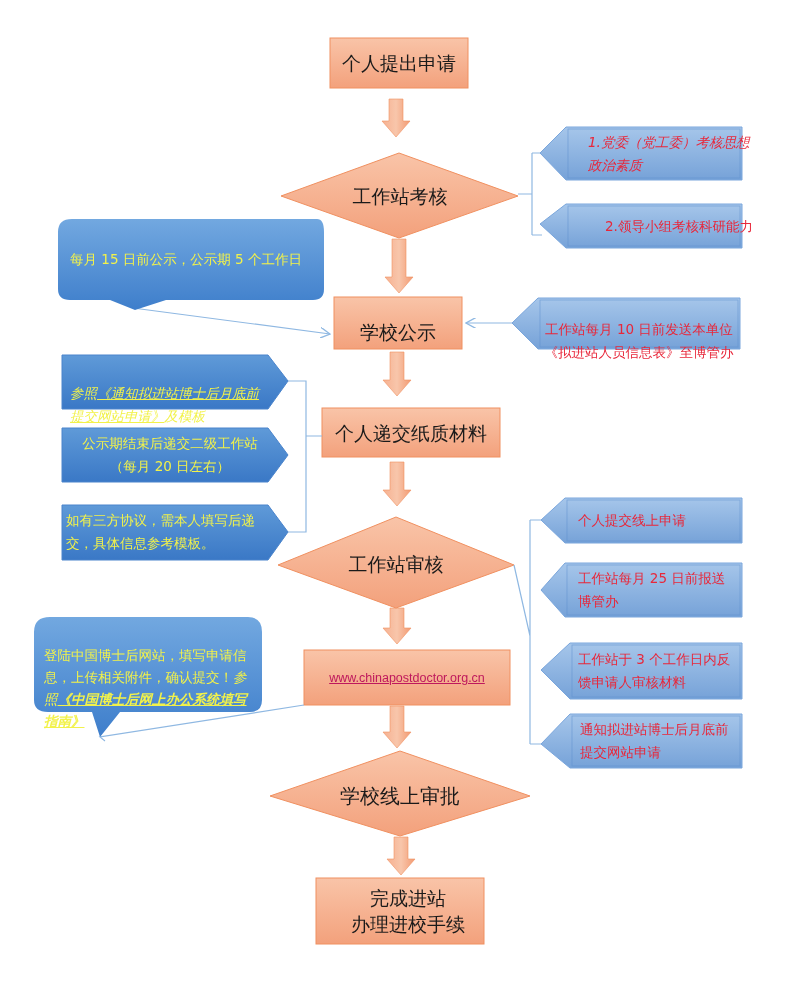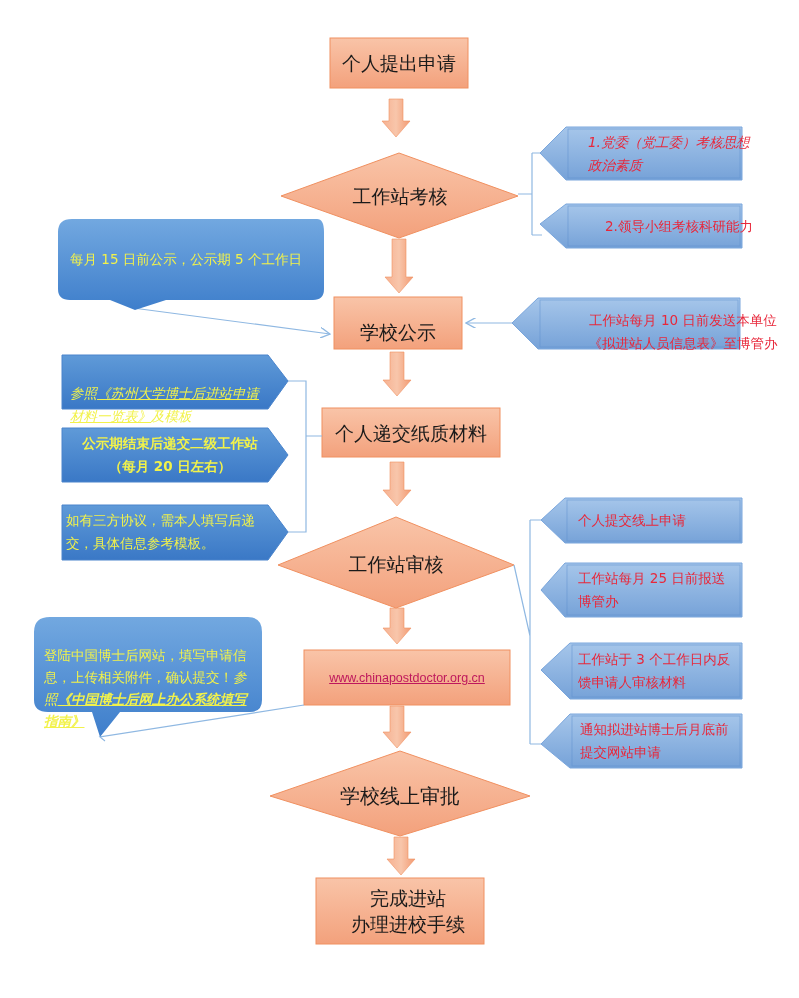--- a/index.html
+++ b/index.html
@@ -115,26 +115,26 @@
 </div>
 <div class="lbl main-lbl small" style="left:300px;top:780px;width:200px;height:32px;">学校线上审批</div>
 <div class="lbl main-lbl" style="left:316px;top:878px;width:168px;height:66px;padding-left:8px;">完成进站
 办理进校手续</div>
 
 <div class="lbl side-red" style="left:588px;top:130px;width:164px;height:47px;font-style:italic;">1.党委（党工委）考核思想政治素质</div>
 <div class="lbl side-red" style="left:576px;top:206px;width:164px;height:40px;white-space:nowrap;margin-left:29px;">2.领导小组考核科研能力</div>
 
 <div class="lbl side-yellow" style="left:70px;top:240px;width:250px;height:38px;white-space:nowrap;">每月 15 日前公示，公示期 5 个工作日</div>
 
-<div class="lbl side-red" style="left:540px;top:308px;width:198px;height:47px;justify-content:center;text-align:center;margin-left:44px;">工作站每月 10 日前发送本单位《拟进站人员信息表》至博管办</div>
+<div class="lbl side-red" style="left:540px;top:317px;width:198px;height:47px;justify-content:center;text-align:center;">工作站每月 10 日前发送本单位《拟进站人员信息表》至博管办</div>
 
 <div class="lbl side-yellow" style="left:70px;top:357px;width:200px;height:50px;display:block;padding-top:2px;">
-  <span class="italic">参照</span><span class="italic ul" style="pointer-events:auto;cursor:pointer;">《苏州大学博士后进站申请材料一览表》</span><span class="italic">及模板</span>
+  <span class="italic">参照</span><span class="italic ul" style="pointer-events:auto;cursor:pointer;">《通知拟进站博士后月底前提交网站申请》</span><span class="italic">及模板</span>
 </div>
-<div class="lbl side-yellow" style="left:70px;top:430px;width:200px;height:50px;justify-content:center;text-align:center;font-weight:bold;">公示期结束后递交二级工作站（每月 20 日左右）</div>
+<div class="lbl side-yellow" style="left:70px;top:430px;width:200px;height:50px;justify-content:center;text-align:center;">公示期结束后递交二级工作站（每月 20 日左右）</div>
 <div class="lbl side-yellow" style="left:66px;top:507px;width:200px;height:50px;">如有三方协议，需本人填写后递交，具体信息参考模板。</div>
 
 <div class="lbl side-red" style="left:578px;top:500px;width:160px;height:41px;">个人提交线上申请</div>
 <div class="lbl side-red" style="left:578px;top:566px;width:160px;height:48px;">工作站每月 25 日前报送博管办</div>
 <div class="lbl side-red" style="left:578px;top:646px;width:160px;height:50px;">工作站于 3 个工作日内反馈申请人审核材料</div>
 <div class="lbl side-red" style="left:580px;top:717px;width:158px;height:48px;">通知拟进站博士后月底前提交网站申请</div>
 
 <div class="lbl side-yellow" style="left:44px;top:622px;width:214px;height:88px;display:block;line-height:22px;">
   <span>登陆中国博士后网站，填写申请信息，上传相关附件，确认提交！</span><span class="italic">参照</span><span class="italic ul" style="pointer-events:auto;cursor:pointer;font-weight:bold;">《中国博士后网上办公系统填写指南》</span>
 </div>

